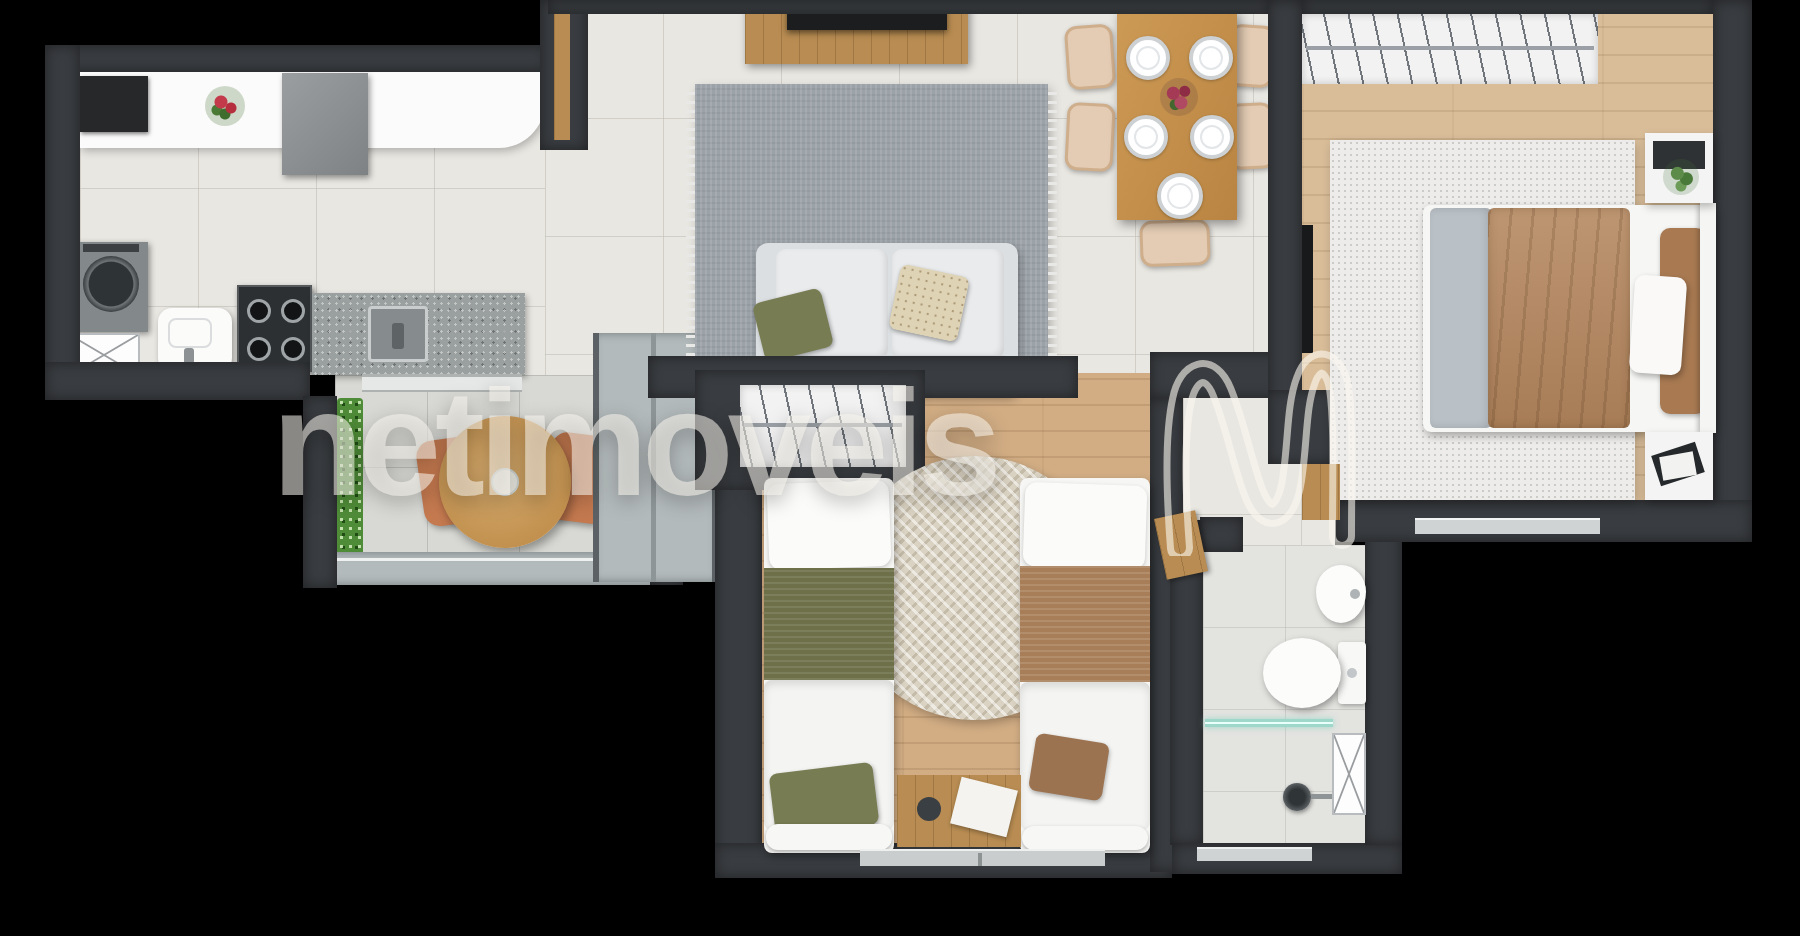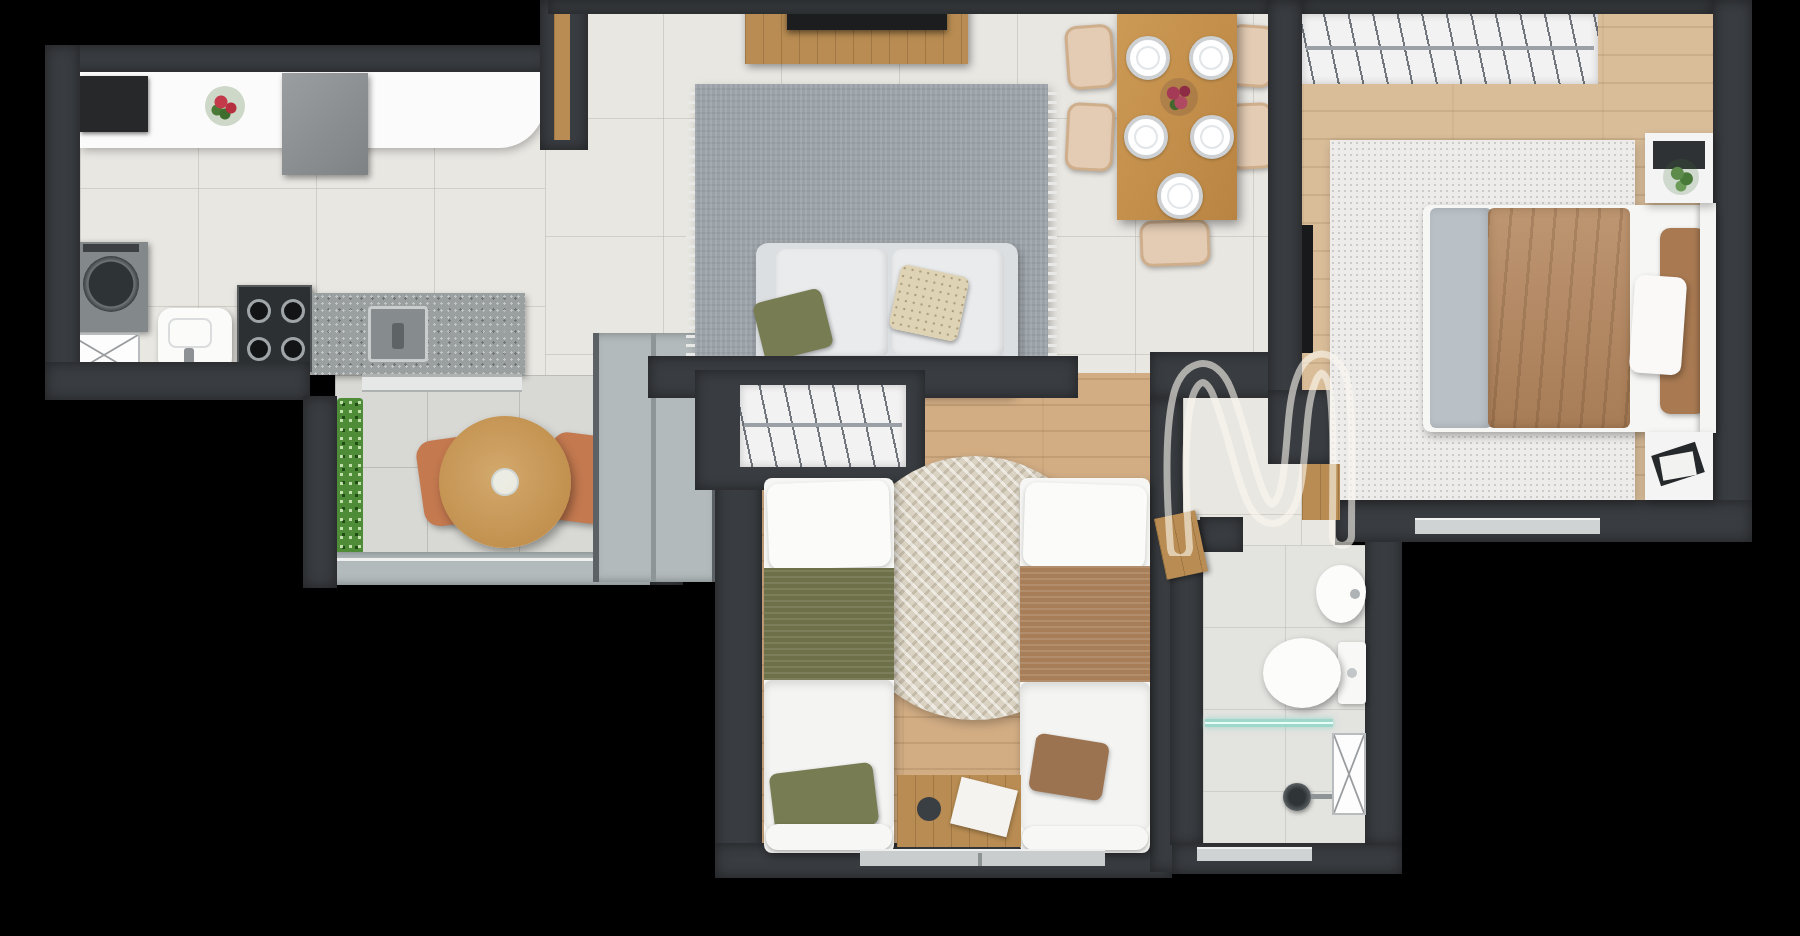--- a/index.html
+++ b/index.html
@@ -252,20 +252,21 @@
   <div style="left:1283px;top:783px;width:28px;height:28px;border-radius:50%;background:radial-gradient(circle,#2f3436 40%,#5a6063 70%);box-shadow:1px 2px 4px rgba(0,0,0,.4);"></div>
   <div style="left:1311px;top:794px;width:24px;height:5px;background:#8f9496;"></div>
   <div class="crossbox" style="left:1332px;top:733px;width:34px;height:82px;">
     <svg viewBox="0 0 34 82" preserveAspectRatio="none">
         <path d="M0 0 L34 82 M34 0 L0 82" stroke="#9a9da0" stroke-width="2" fill="none"></path>
       </svg>
   </div>
   <div class="wood-piece" style="left:1160px;top:514px;width:42px;height:62px;transform:rotate(-12deg);box-shadow:2px 2px 5px rgba(0,0,0,.4);"></div>
   <div style="left:1197px;top:847px;width:115px;height:14px;background:#cfd3d3;border-top:2px solid #eef0f0;"></div>
 
+  <div class="wm" style="left:272px;top:368px;font-size:150px;line-height:1;">netimoveis</div>
   <div style="left:1146px;top:296px;width:230px;height:260px;">
     <svg width="230" height="260" viewBox="0 0 230 260">
       <defs>
         <mask id="hollow">
           <rect x="0" y="0" width="230" height="260" fill="white"></rect>
           <path d="M34 252 C30 200 28 140 36 104 C42 74 64 66 76 96 C92 136 98 176 110 202 C122 228 140 222 146 184 C152 146 150 110 160 84 C168 60 188 62 193 92 C198 126 196 180 196 240" fill="none" stroke="black" stroke-width="12" stroke-linecap="round"></path>
         </mask>
       </defs>
       <path d="M34 252 C30 200 28 140 36 104 C42 74 64 66 76 96 C92 136 98 176 110 202 C122 228 140 222 146 184 C152 146 150 110 160 84 C168 60 188 62 193 92 C198 126 196 180 196 240" fill="none" stroke="rgba(252,248,240,0.6)" stroke-width="26" stroke-linecap="round" mask="url(#hollow)"></path>
     </svg>

